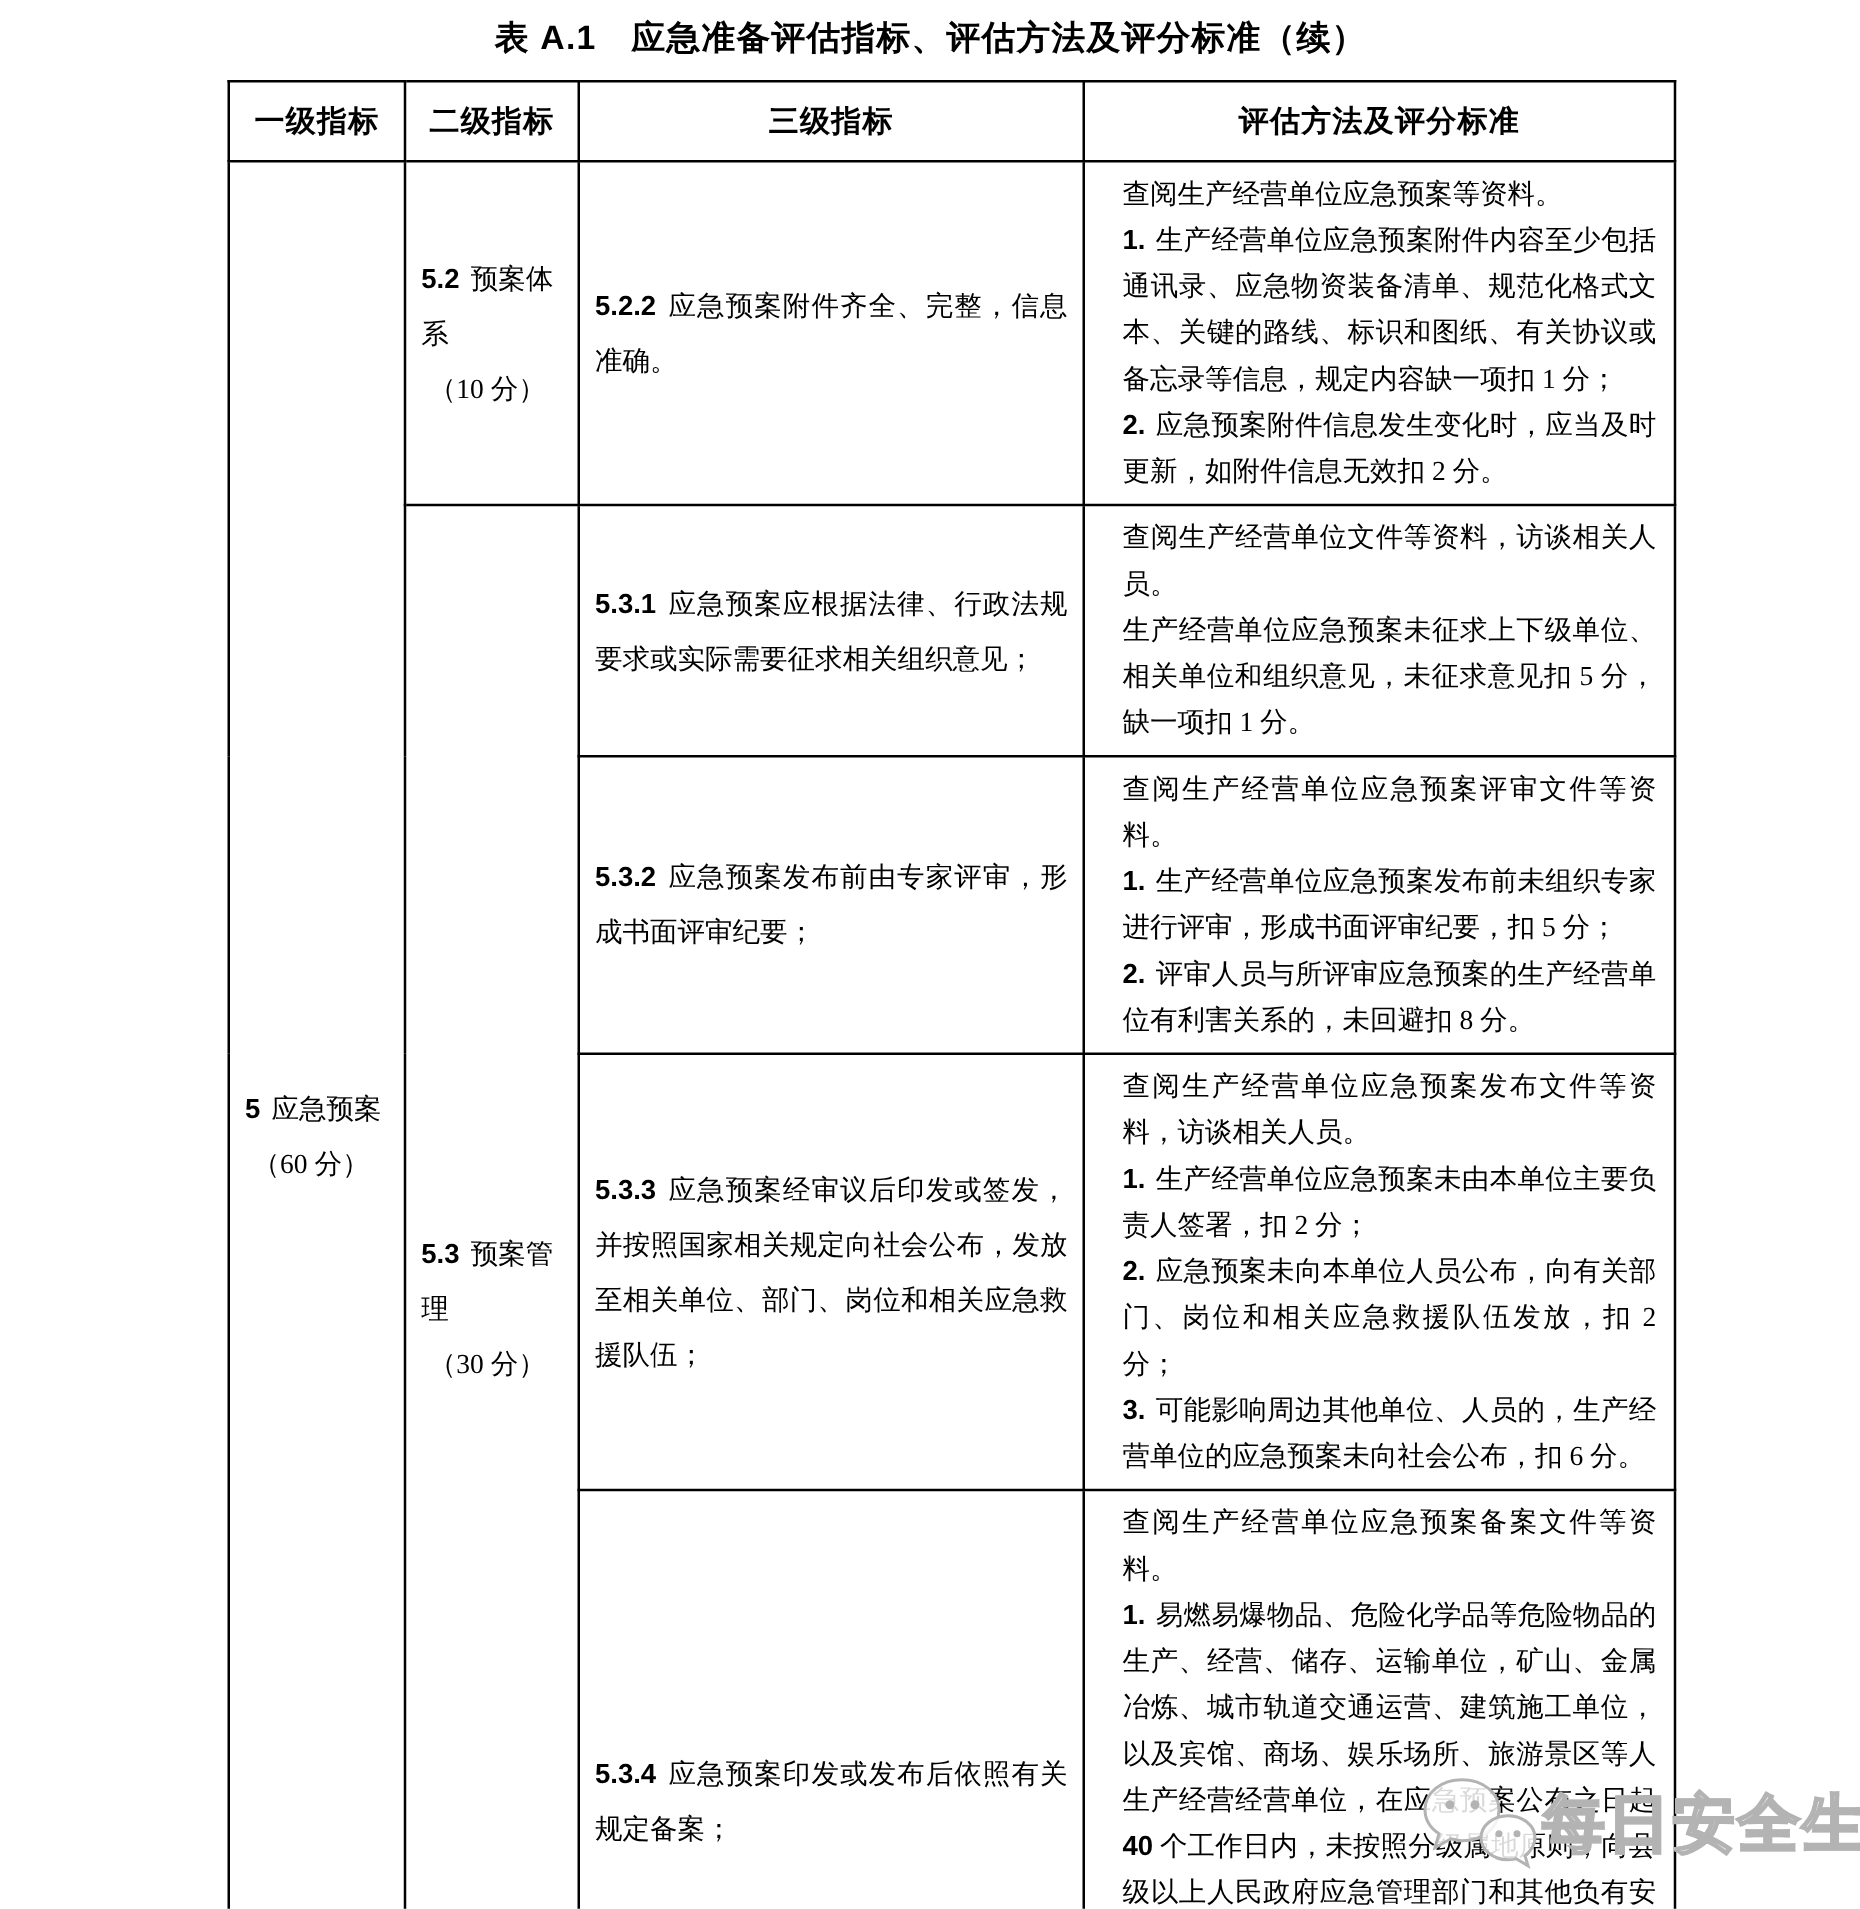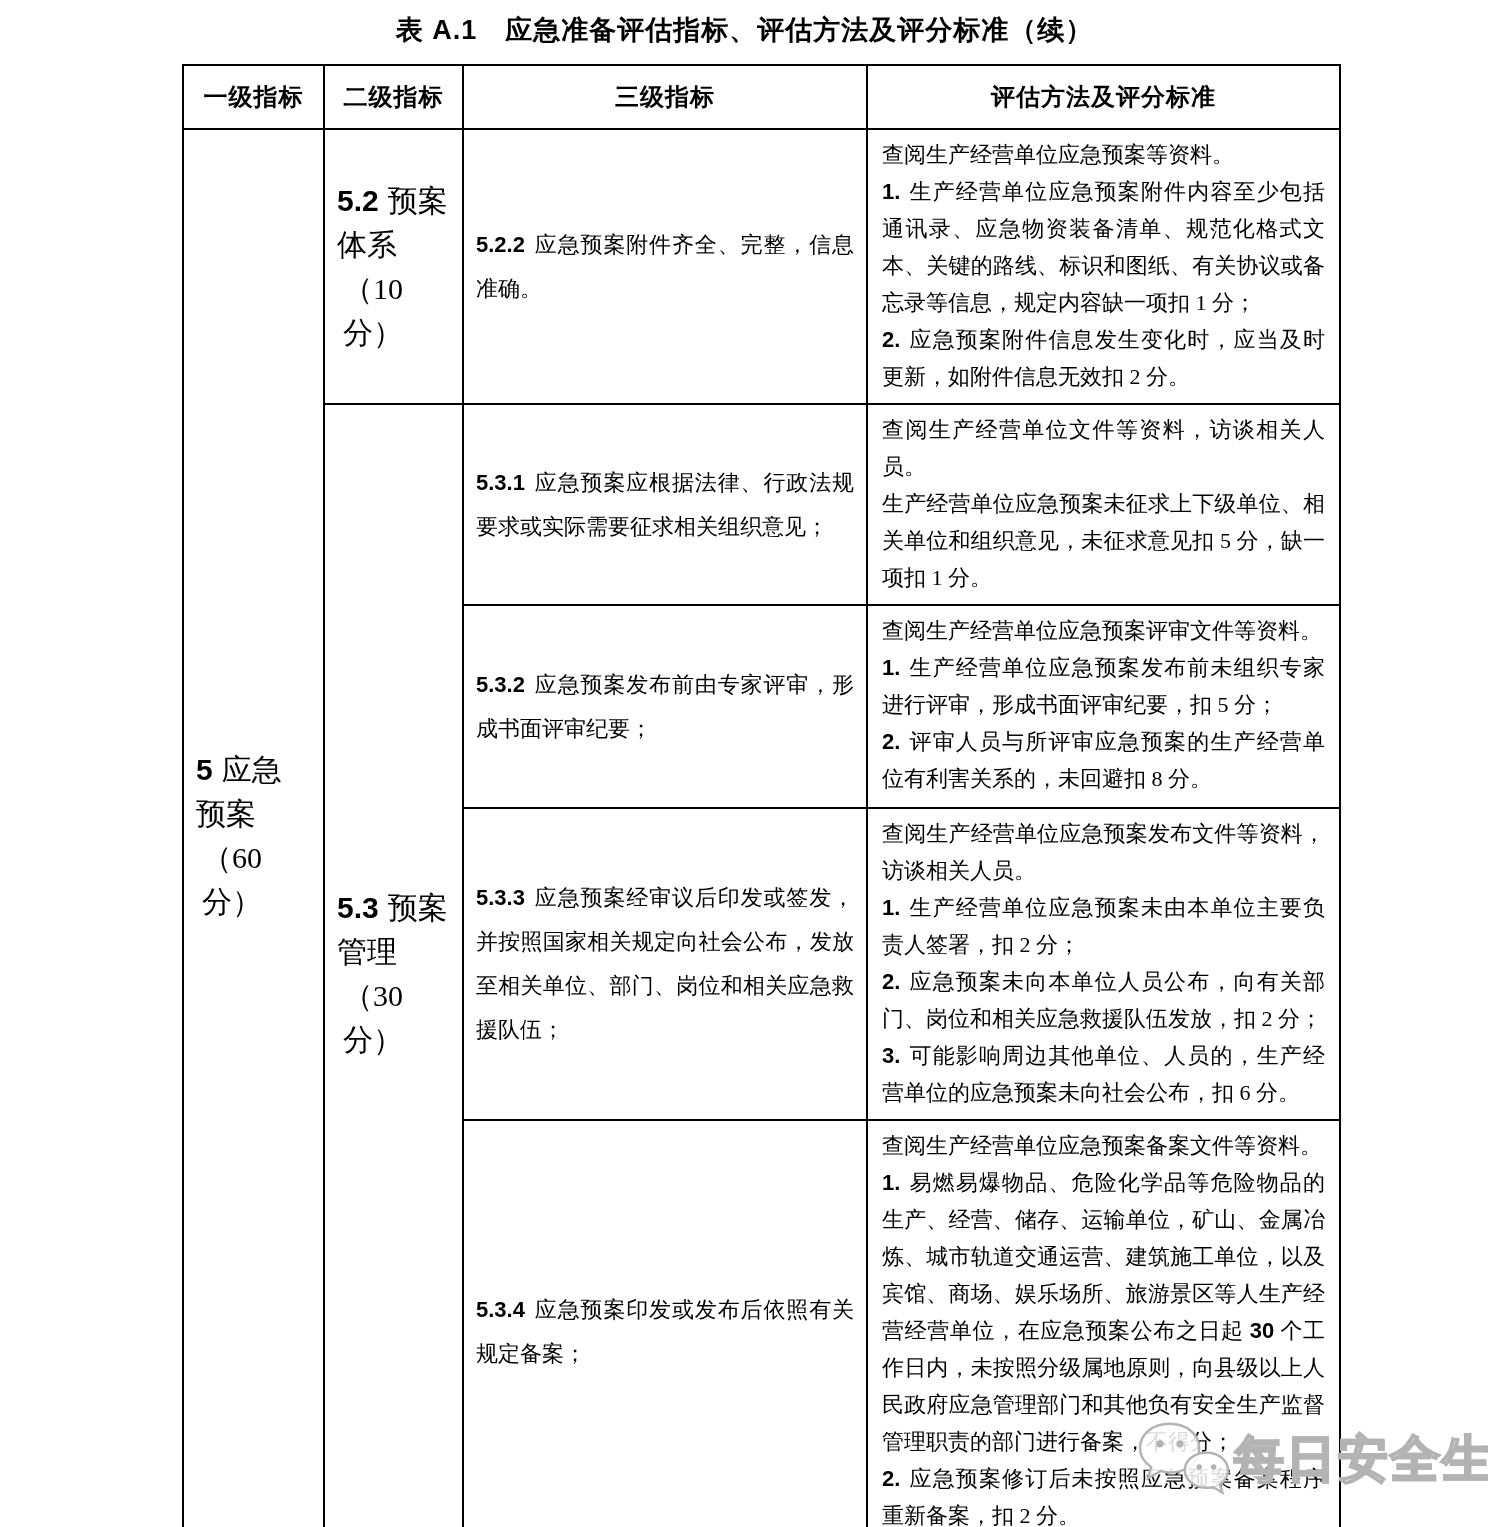--- a/index.html
+++ b/index.html
@@ -24,30 +24,30 @@
   .eval-table col.c4{width:473px;}
   .eval-table th,.eval-table td{
     border:2px solid #000;box-sizing:border-box;
   }
   .eval-table th{
     height:64px;font-size:24px;letter-spacing:1px;
     font-family:"Liberation Sans","DejaVu Sans",sans-serif;
     font-weight:bold;text-align:center;vertical-align:middle;
   }
   td.l1,td.l2{
-    vertical-align:middle;font-size:30px;line-height:44px;
+    vertical-align:middle;font-size:22px;line-height:44px;
     padding:2px 12px;
   }
   td.l3{
     vertical-align:middle;font-size:22px;line-height:44px;
     padding:6px 12px;text-align:justify;
   }
   td.method{
     vertical-align:top;font-size:22px;line-height:37px;
-    padding:6px 14px 8px 14px;text-align:justify;
+    padding:6px 14px 8px 30px;text-align:justify;
   }
   td.method p{margin:0;}
   .snum,.lnum,.inum{
     font-family:"Liberation Sans","DejaVu Sans",sans-serif;
     font-weight:bold;
   }
   .snum{margin-right:9px;}
   .lnum{margin-right:8px;}
   .score{padding-left:6px;}
   tr.r1{height:270px;}
@@ -145,21 +145,21 @@
         <p><b class="lnum">2.</b><span>应急预案未向本单位人员公布，向有关部门、岗位和相关应急救援队伍发放，扣 2 分；</span></p>
         <p><b class="lnum">3.</b><span>可能影响周边其他单位、人员的，生产经营单位的应急预案未向社会公布，扣 6 分。</span></p>
       </td>
     </tr>
     <tr class="r5">
       <td class="l3">
         <b class="snum">5.3.4</b><span>应急预案印发或发布后依照有关规定备案；</span>
       </td>
       <td class="method">
         <p><span>查阅生产经营单位应急预案备案文件等资料。</span></p>
-        <p><b class="lnum">1.</b><span>易燃易爆物品、危险化学品等危险物品的生产、经营、储存、运输单位，矿山、金属冶炼、城市轨道交通运营、建筑施工单位，以及宾馆、商场、娱乐场所、旅游景区等人生产经营经营单位，在应急预案公布之日起 </span><b class="inum">30</b><span> 个工作日内，未按照分级属地原则，向县级以上人民政府应急管理部门和其他负有安全生产监督管理职责的部门进行备案，不得分；</span></p>
+        <p><b class="lnum">1.</b><span>易燃易爆物品、危险化学品等危险物品的生产、经营、储存、运输单位，矿山、金属冶炼、城市轨道交通运营、建筑施工单位，以及宾馆、商场、娱乐场所、旅游景区等人生产经营经营单位，在应急预案公布之日起 </span><b class="inum">40</b><span> 个工作日内，未按照分级属地原则，向县级以上人民政府应急管理部门和其他负有安全生产监督管理职责的部门进行备案，不得分；</span></p>
         <p><b class="lnum">2.</b><span>应急预案修订后未按照应急预案备案程序重新备案，扣 2 分。</span></p>
       </td>
     </tr>
   </tbody>
 </table>
 
 <div class="watermark">
   <svg class="wm-icon" width="96" height="86" viewBox="0 0 120 104">
     <g fill="rgba(255,255,255,0.85)" stroke="#b3b3b3" stroke-width="3">
       <path d="M 42 8 C 21 8 5 21 5 38 C 5 48 10 56 19 62 L 15 76 L 31 67 C 35 68 38 69 42 69 C 63 69 79 56 79 38 C 79 21 63 8 42 8 Z"></path>

